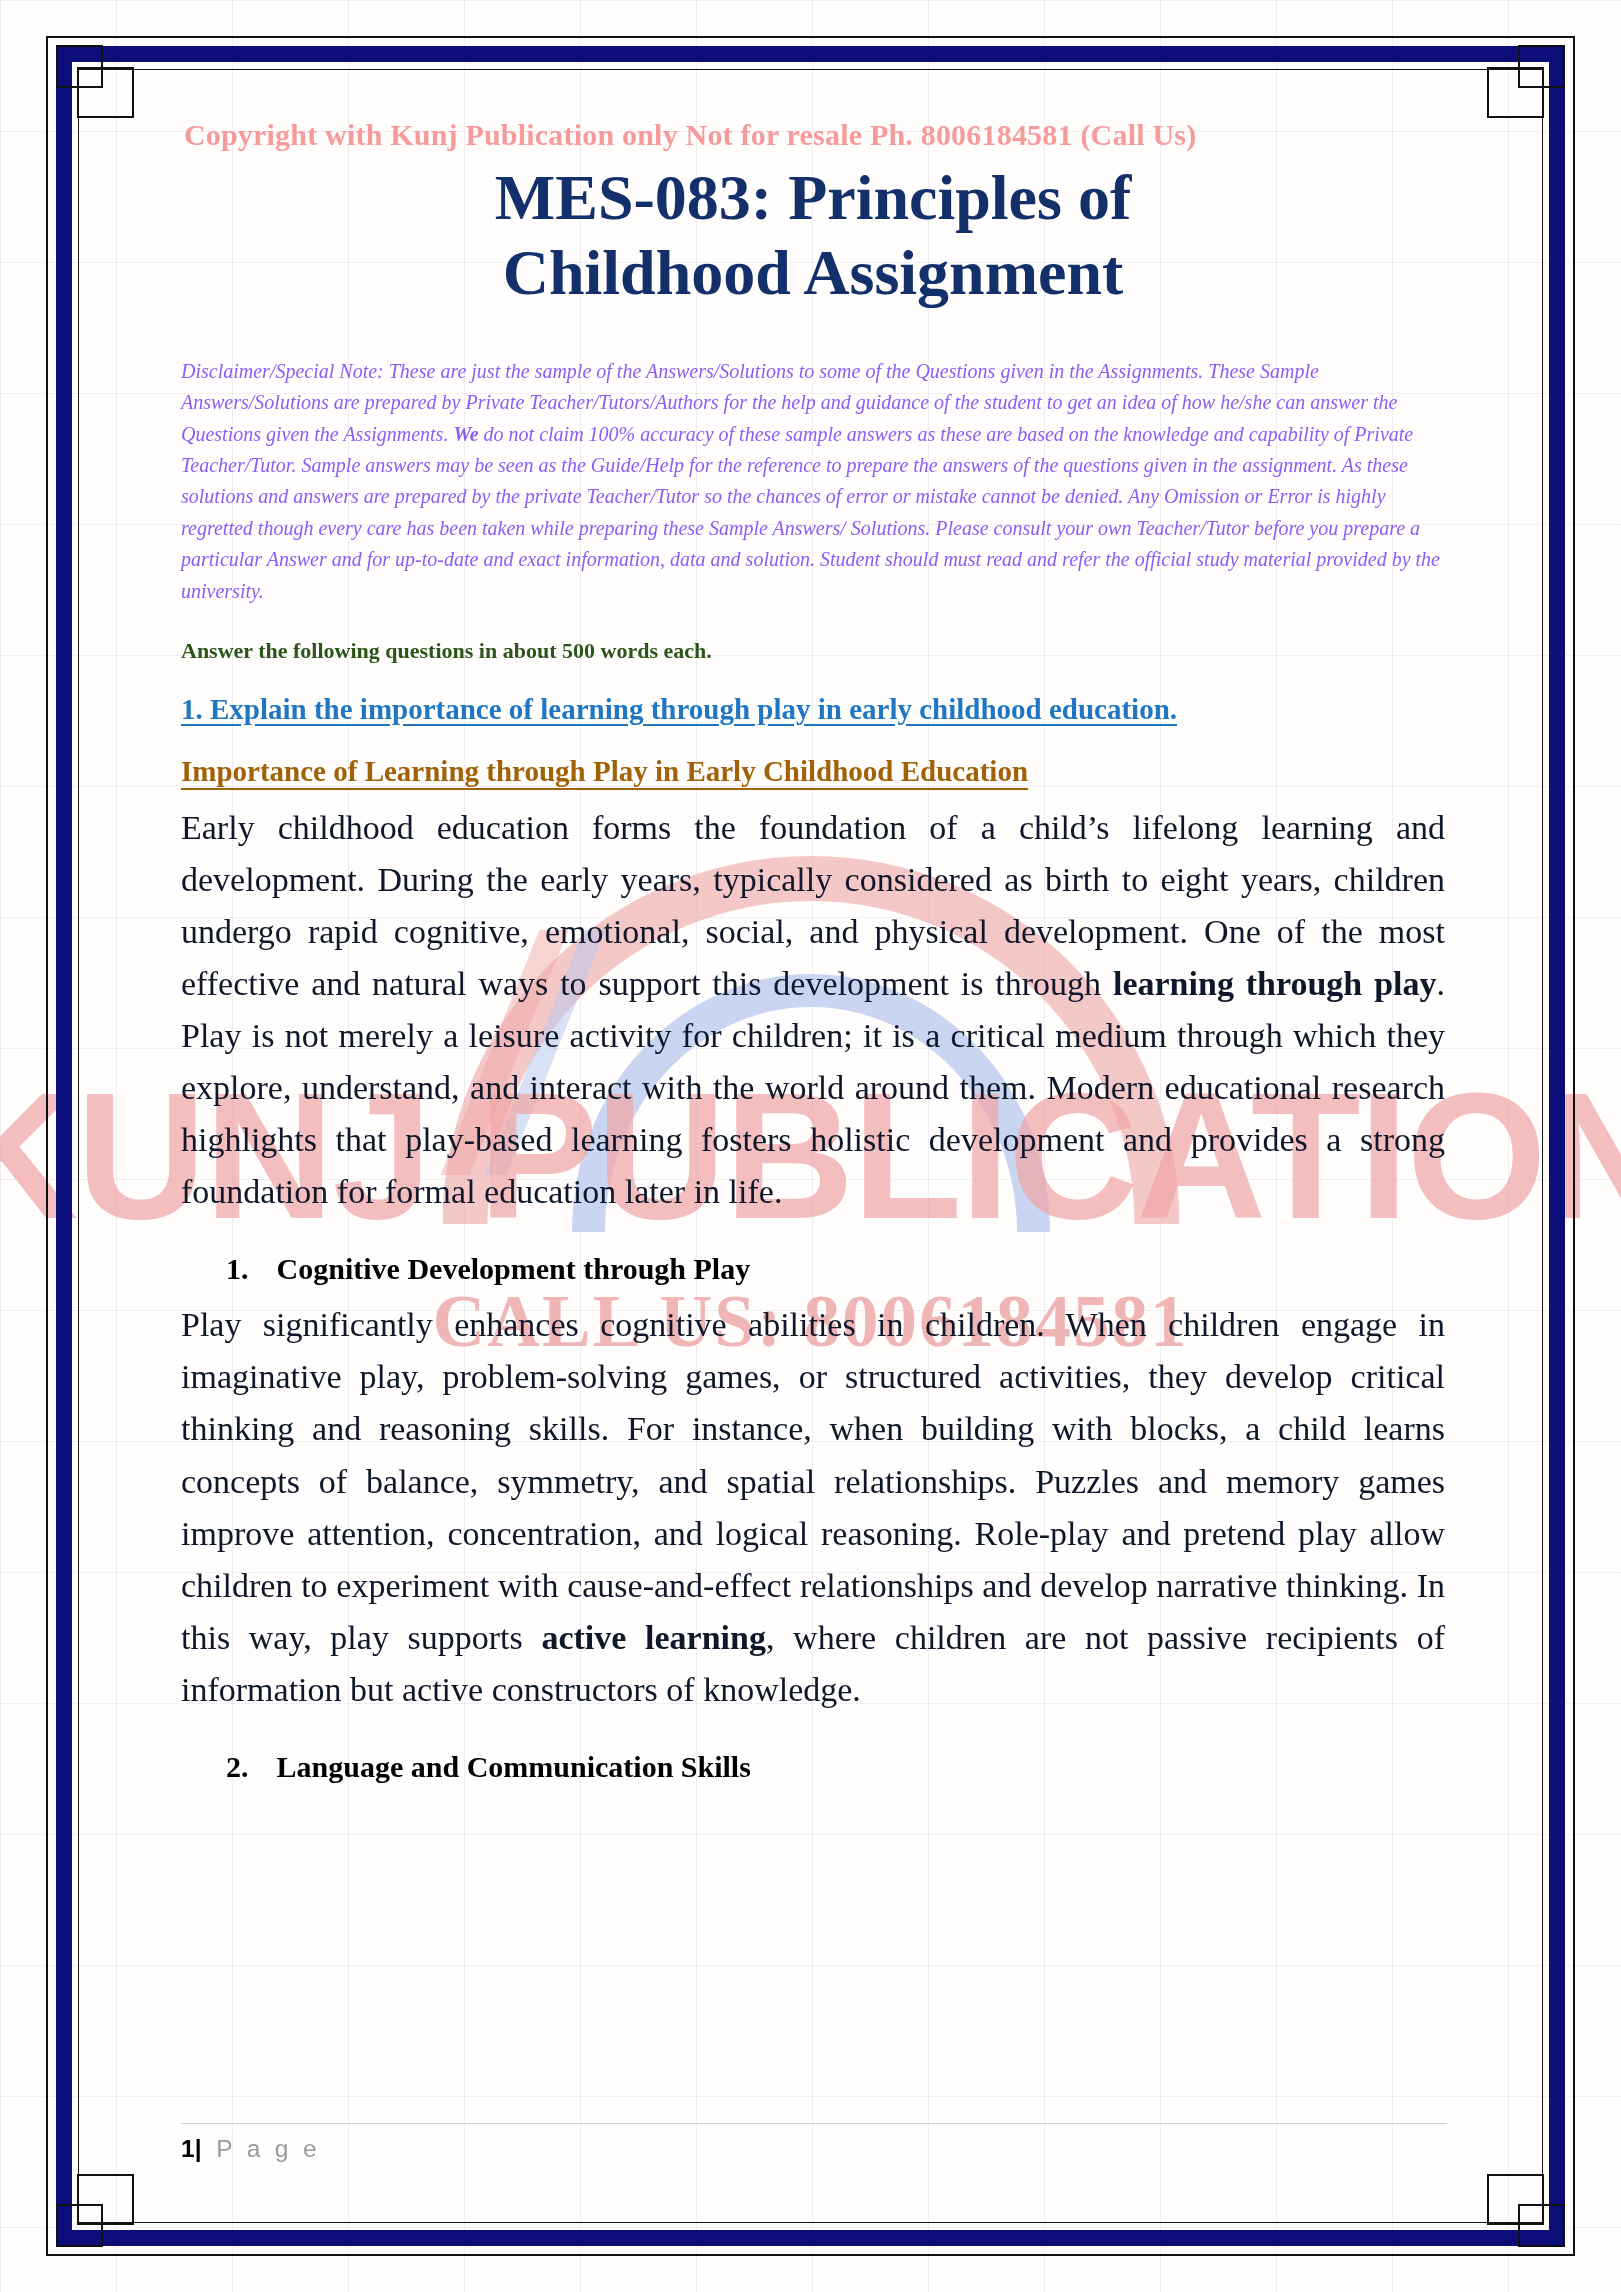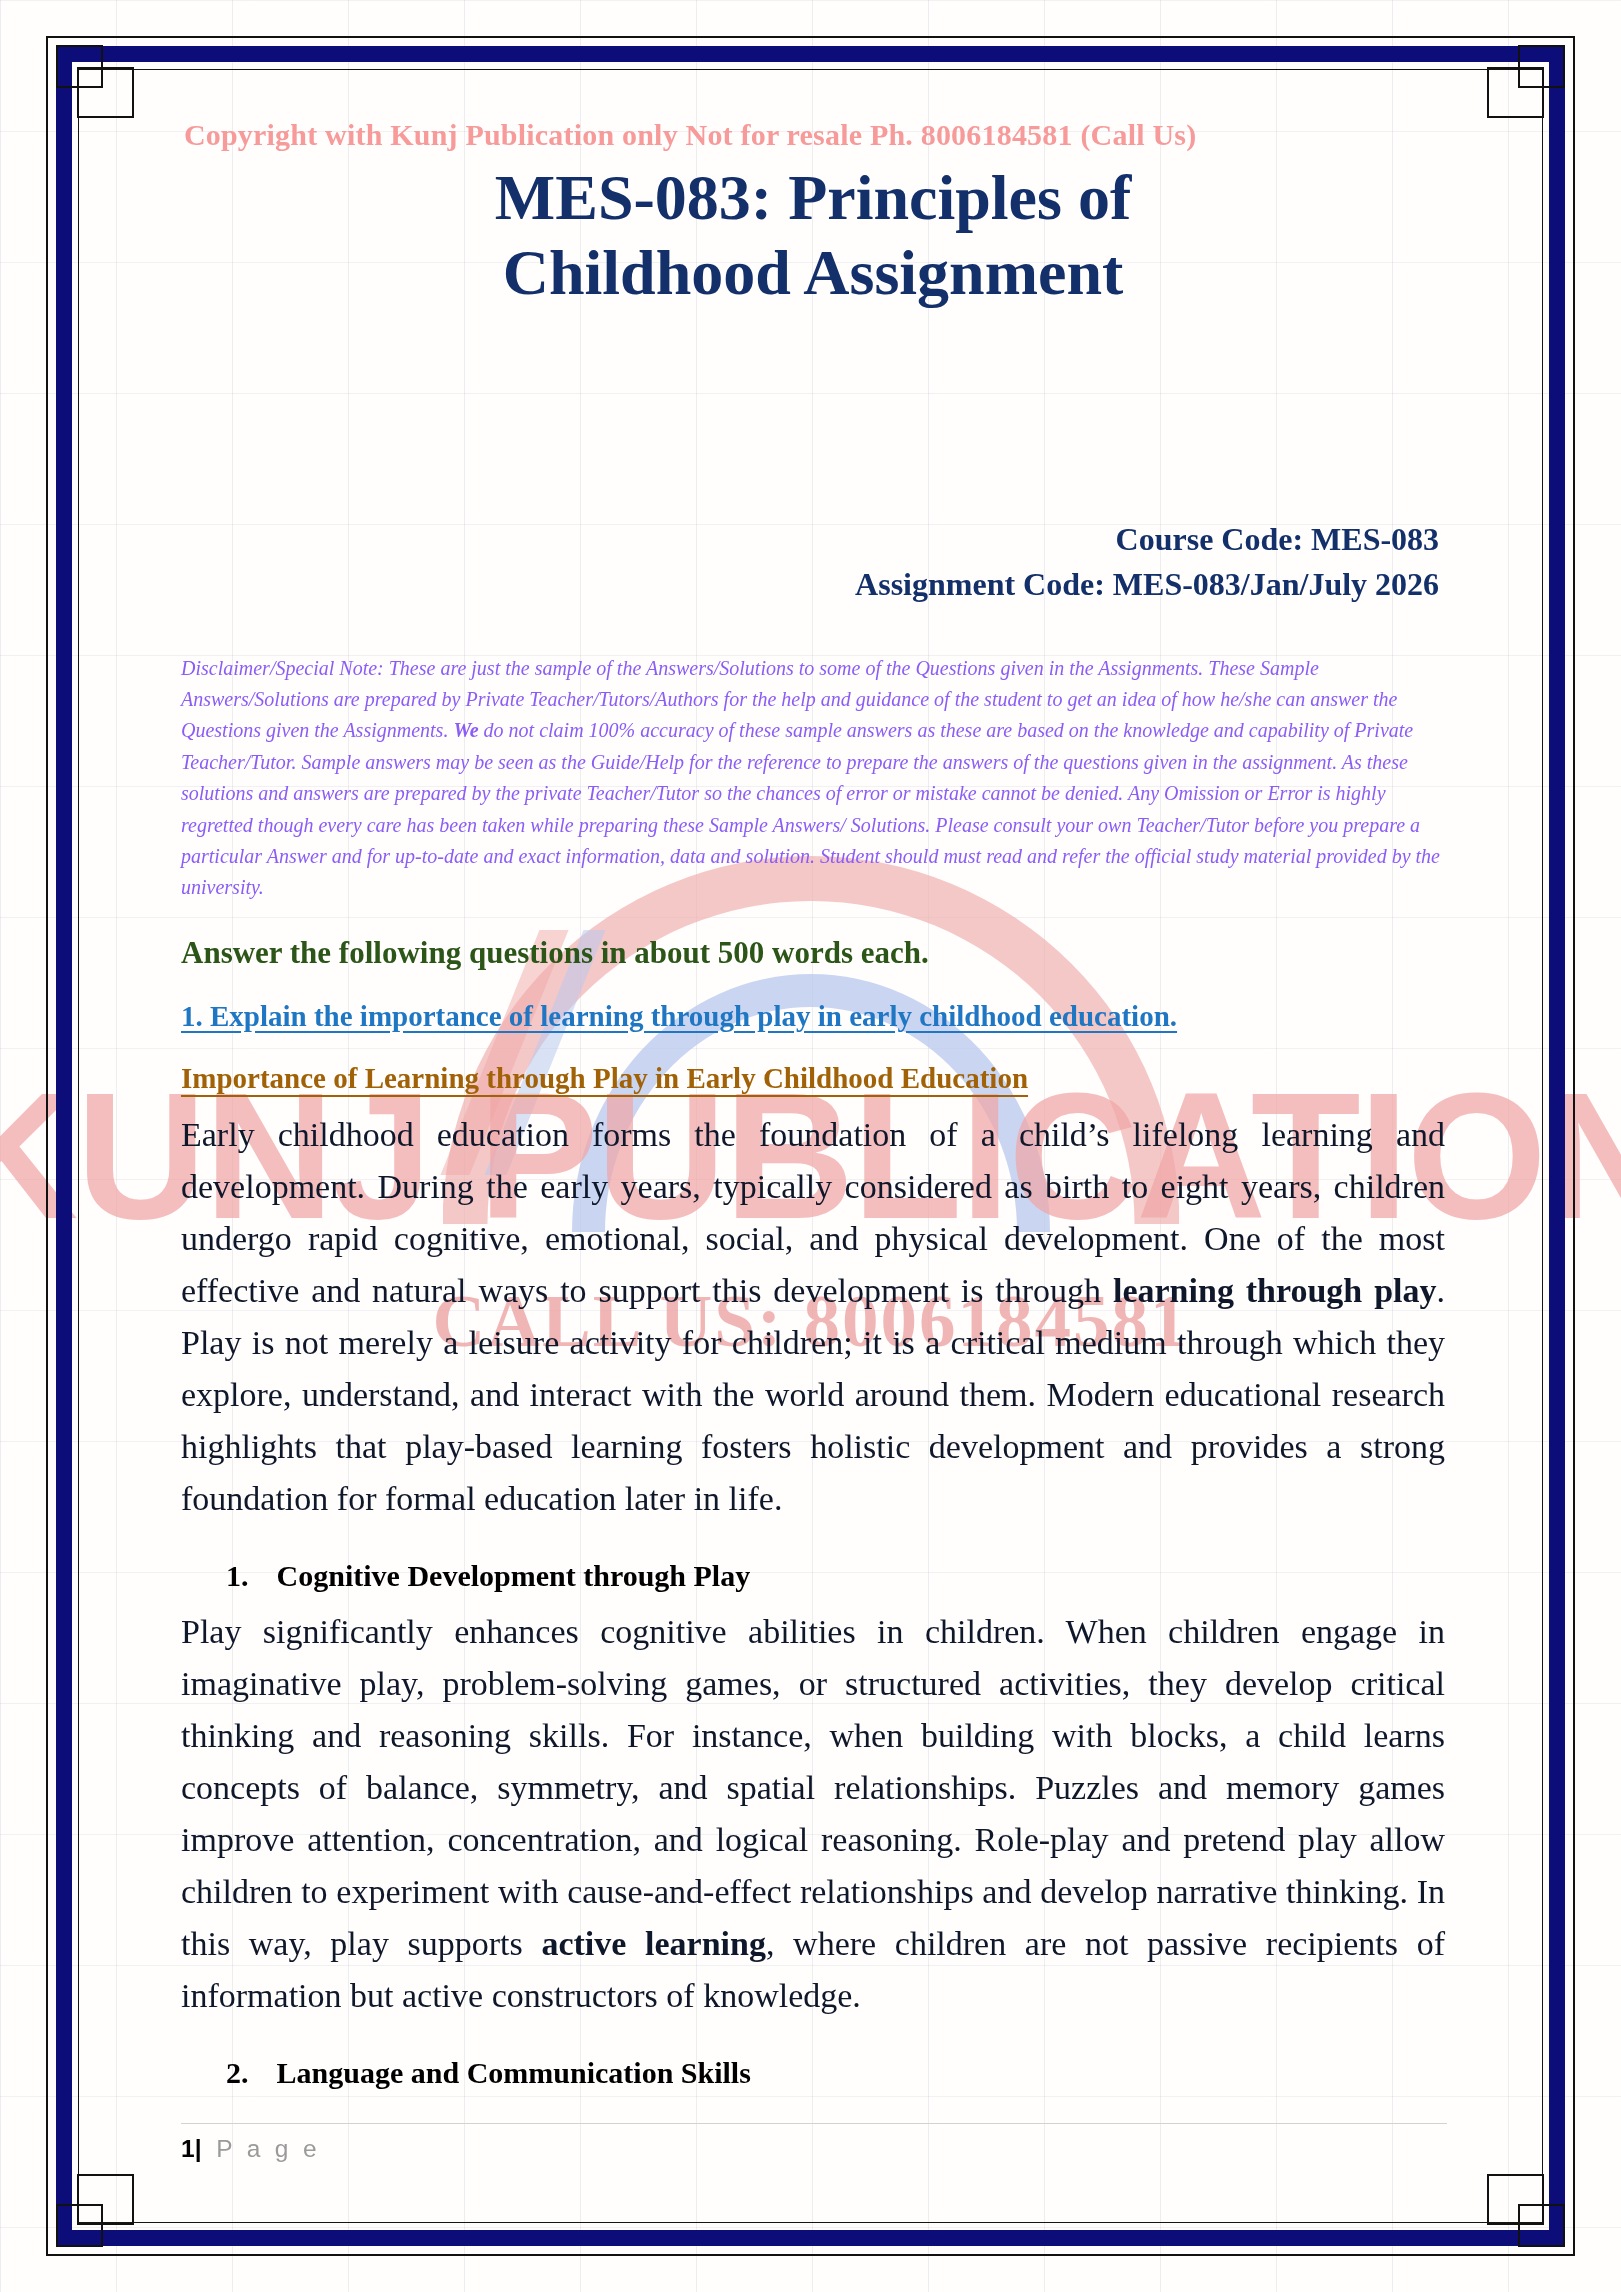--- a/index.html
+++ b/index.html
@@ -186,21 +186,21 @@
     font-style:italic;
     font-size:20px;
     line-height:1.57;
     color:#8b5cf6;
     text-align:left;
   }
   .disclaimer b{font-weight:bold;font-style:italic;}
   .answer-heading{
     margin-top:31px;
     font-weight:bold;
-    font-size:31px;
+    font-size:22px;
     color:#2c5518;
   }
   .question{
     margin-top:29px;
     font-weight:bold;
     font-size:29px;
     color:#1f77c4;
     text-decoration:underline;
     text-underline-offset:4.9px;
   }
@@ -282,24 +282,20 @@
 
   <div class="content">
 
     <div class="copyright-line">Copyright with Kunj Publication only Not for resale      Ph. 8006184581 (Call Us)</div>
 
     <div class="doc-title">
       <div>MES-083: Principles of</div>
       <div>Childhood Assignment</div>
     </div>
 
-    <div class="code-block">
-      <div>Course Code: MES-083</div>
-      <div>Assignment Code: MES-083/Jan/July 2026</div>
-    </div>
 
     <p class="disclaimer"><span>Disclaimer/Special Note: These are just the sample of the Answers/Solutions to some of the Questions given in the Assignments. These Sample Answers/Solutions are prepared by Private Teacher/Tutors/Authors for the help and guidance of the student to get an idea of how he/she can answer the Questions given the Assignments. </span><b>We</b><span> do not claim 100% accuracy of these sample answers as these are based on the knowledge and capability of Private Teacher/Tutor. Sample answers may be seen as the Guide/Help for the reference to prepare the answers of the questions given in the assignment. As these solutions and answers are prepared by the private Teacher/Tutor so the chances of error or mistake cannot be denied. Any Omission or Error is highly regretted though every care has been taken while preparing these Sample Answers/ Solutions. Please consult your own Teacher/Tutor before you prepare a particular Answer and for up-to-date and exact information, data and solution. Student should must read and refer the official study material provided by the university.</span></p>
 
     <div class="answer-heading">Answer the following questions in about 500 words each.</div>
 
     <div class="question">1. Explain the importance of learning through play in early childhood education.</div>
 
     <div><span class="subheading">Importance of Learning through Play in Early Childhood Education</span></div>
 
     <p class="para"><span>Early childhood education forms the foundation of a child’s lifelong learning and development. During the early years, typically considered as birth to eight years, children undergo rapid cognitive, emotional, social, and physical development. One of the most effective and natural ways to support this development is through </span><b>learning through play</b><span>. Play is not merely a leisure activity for children; it is a critical medium through which they explore, understand, and interact with the world around them. Modern educational research highlights that play-based learning fosters holistic development and provides a strong foundation for formal education later in life.</span></p>

